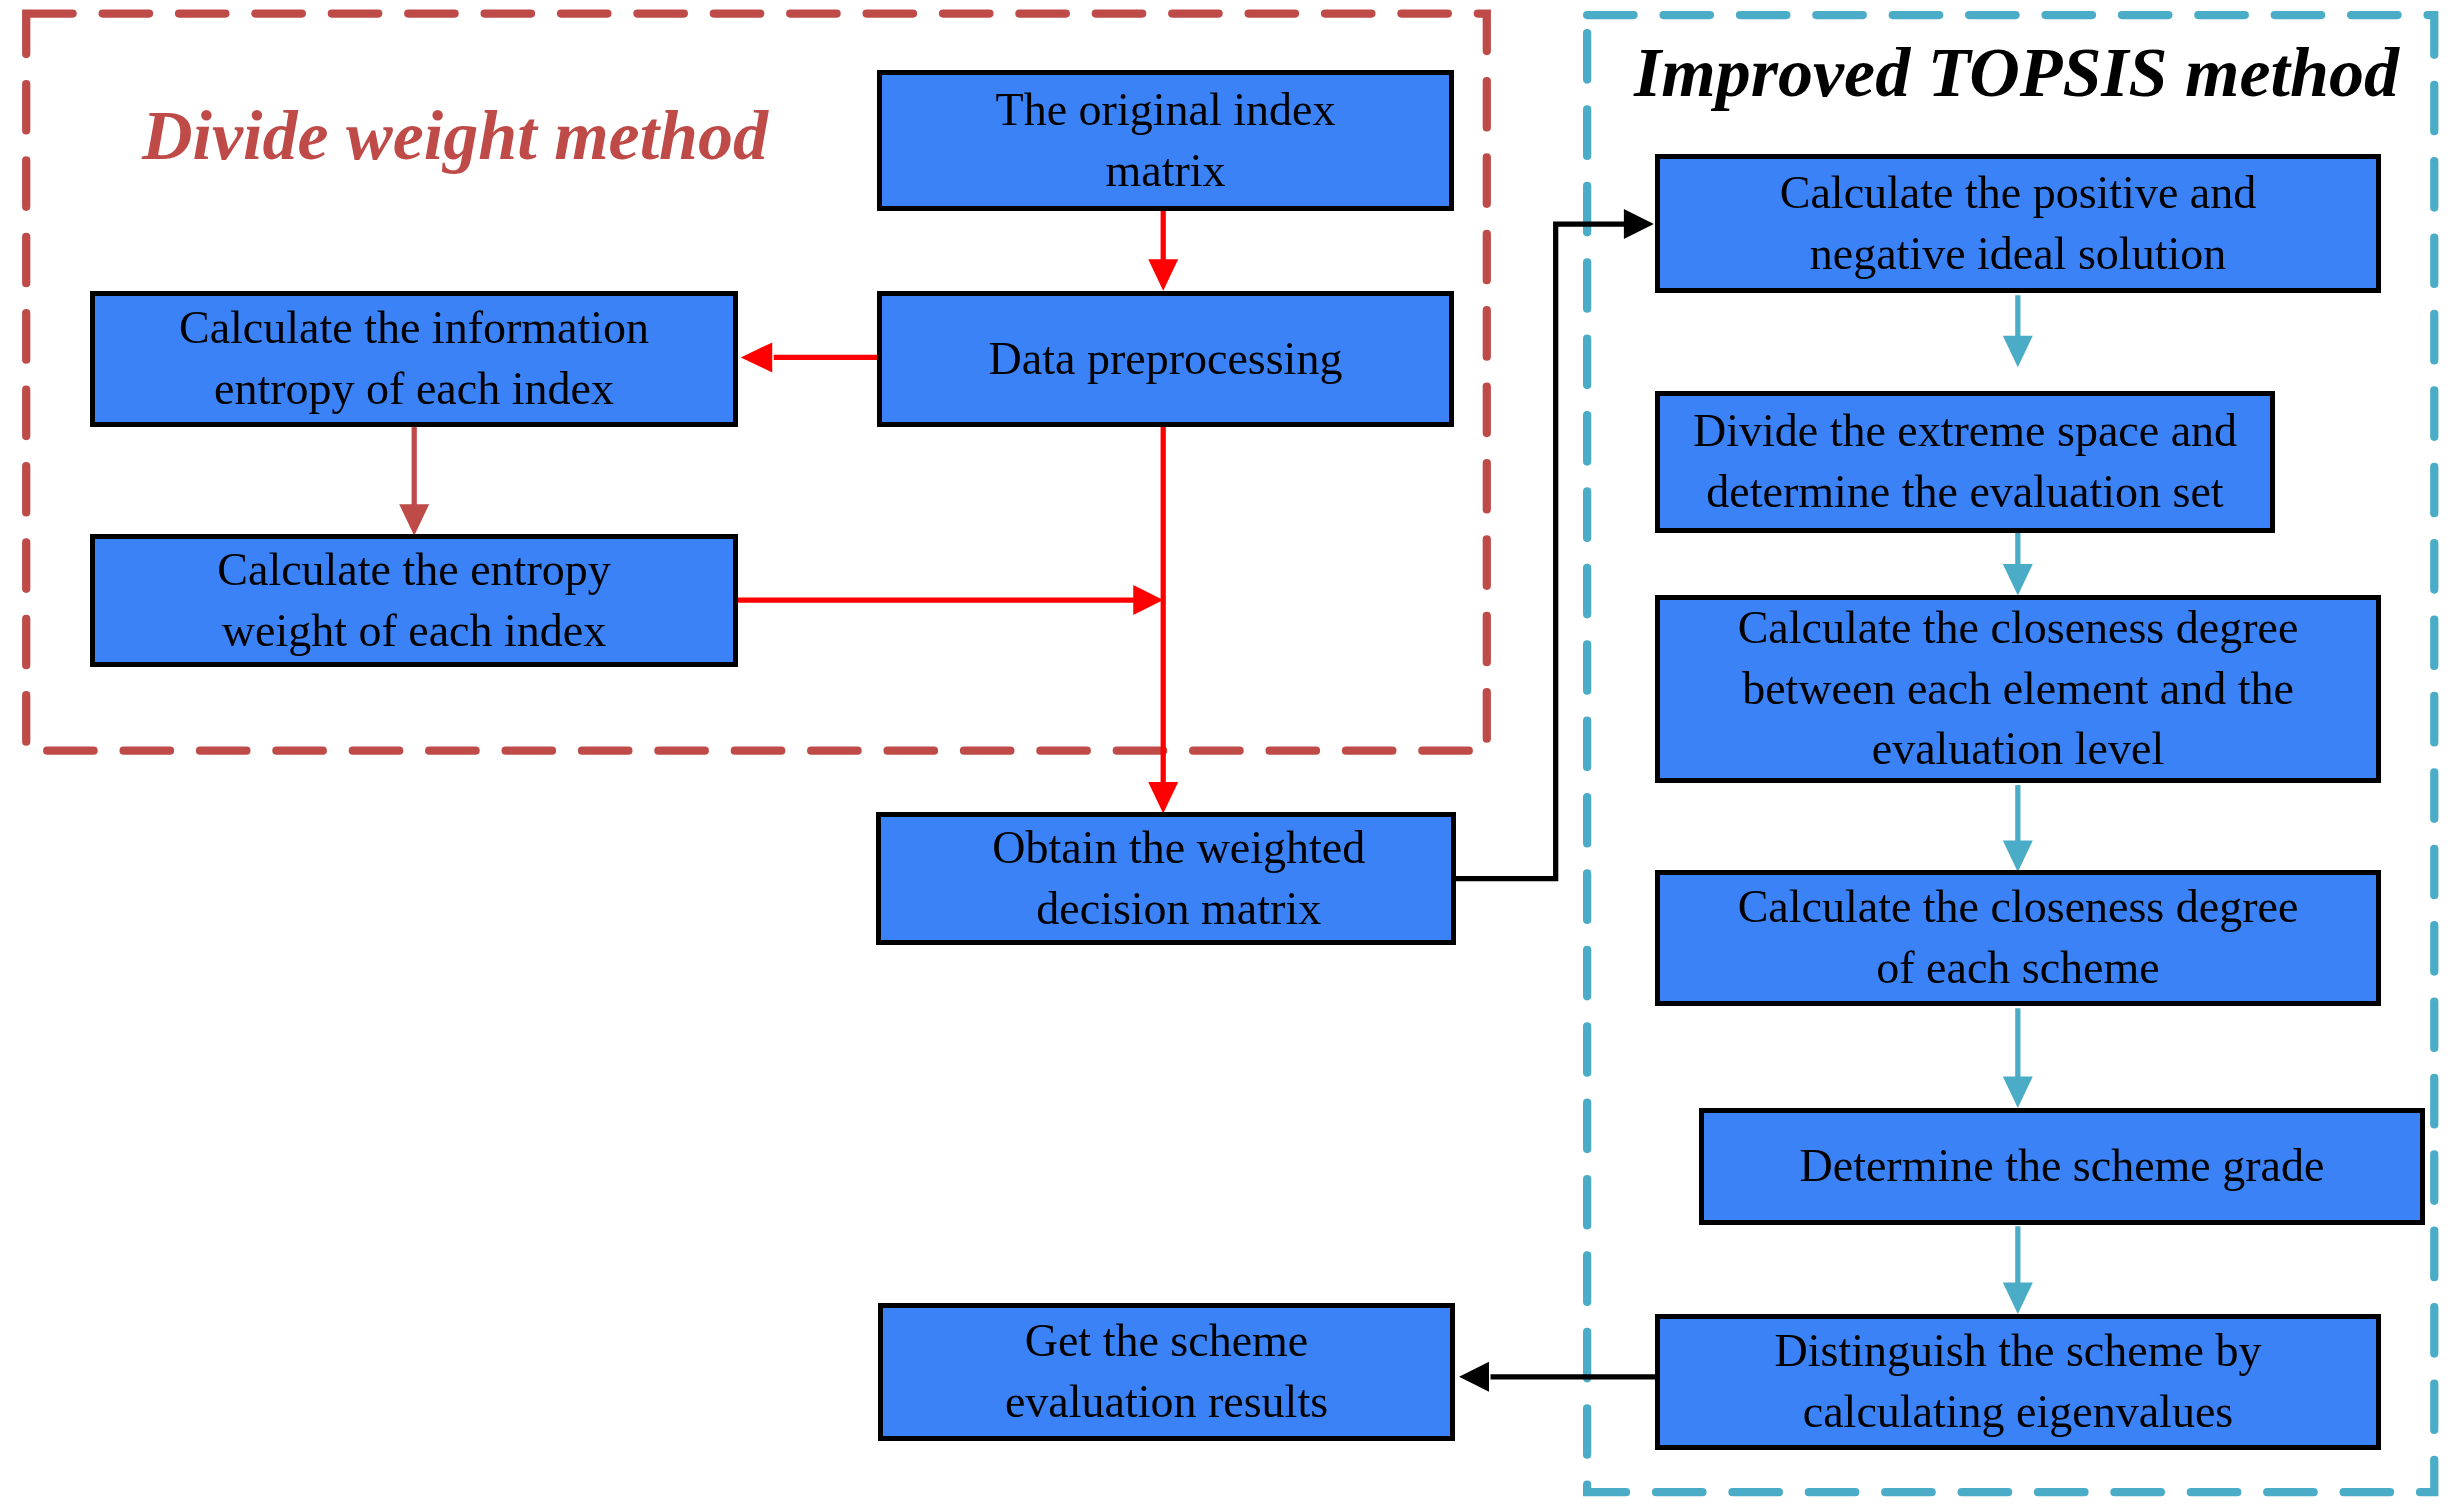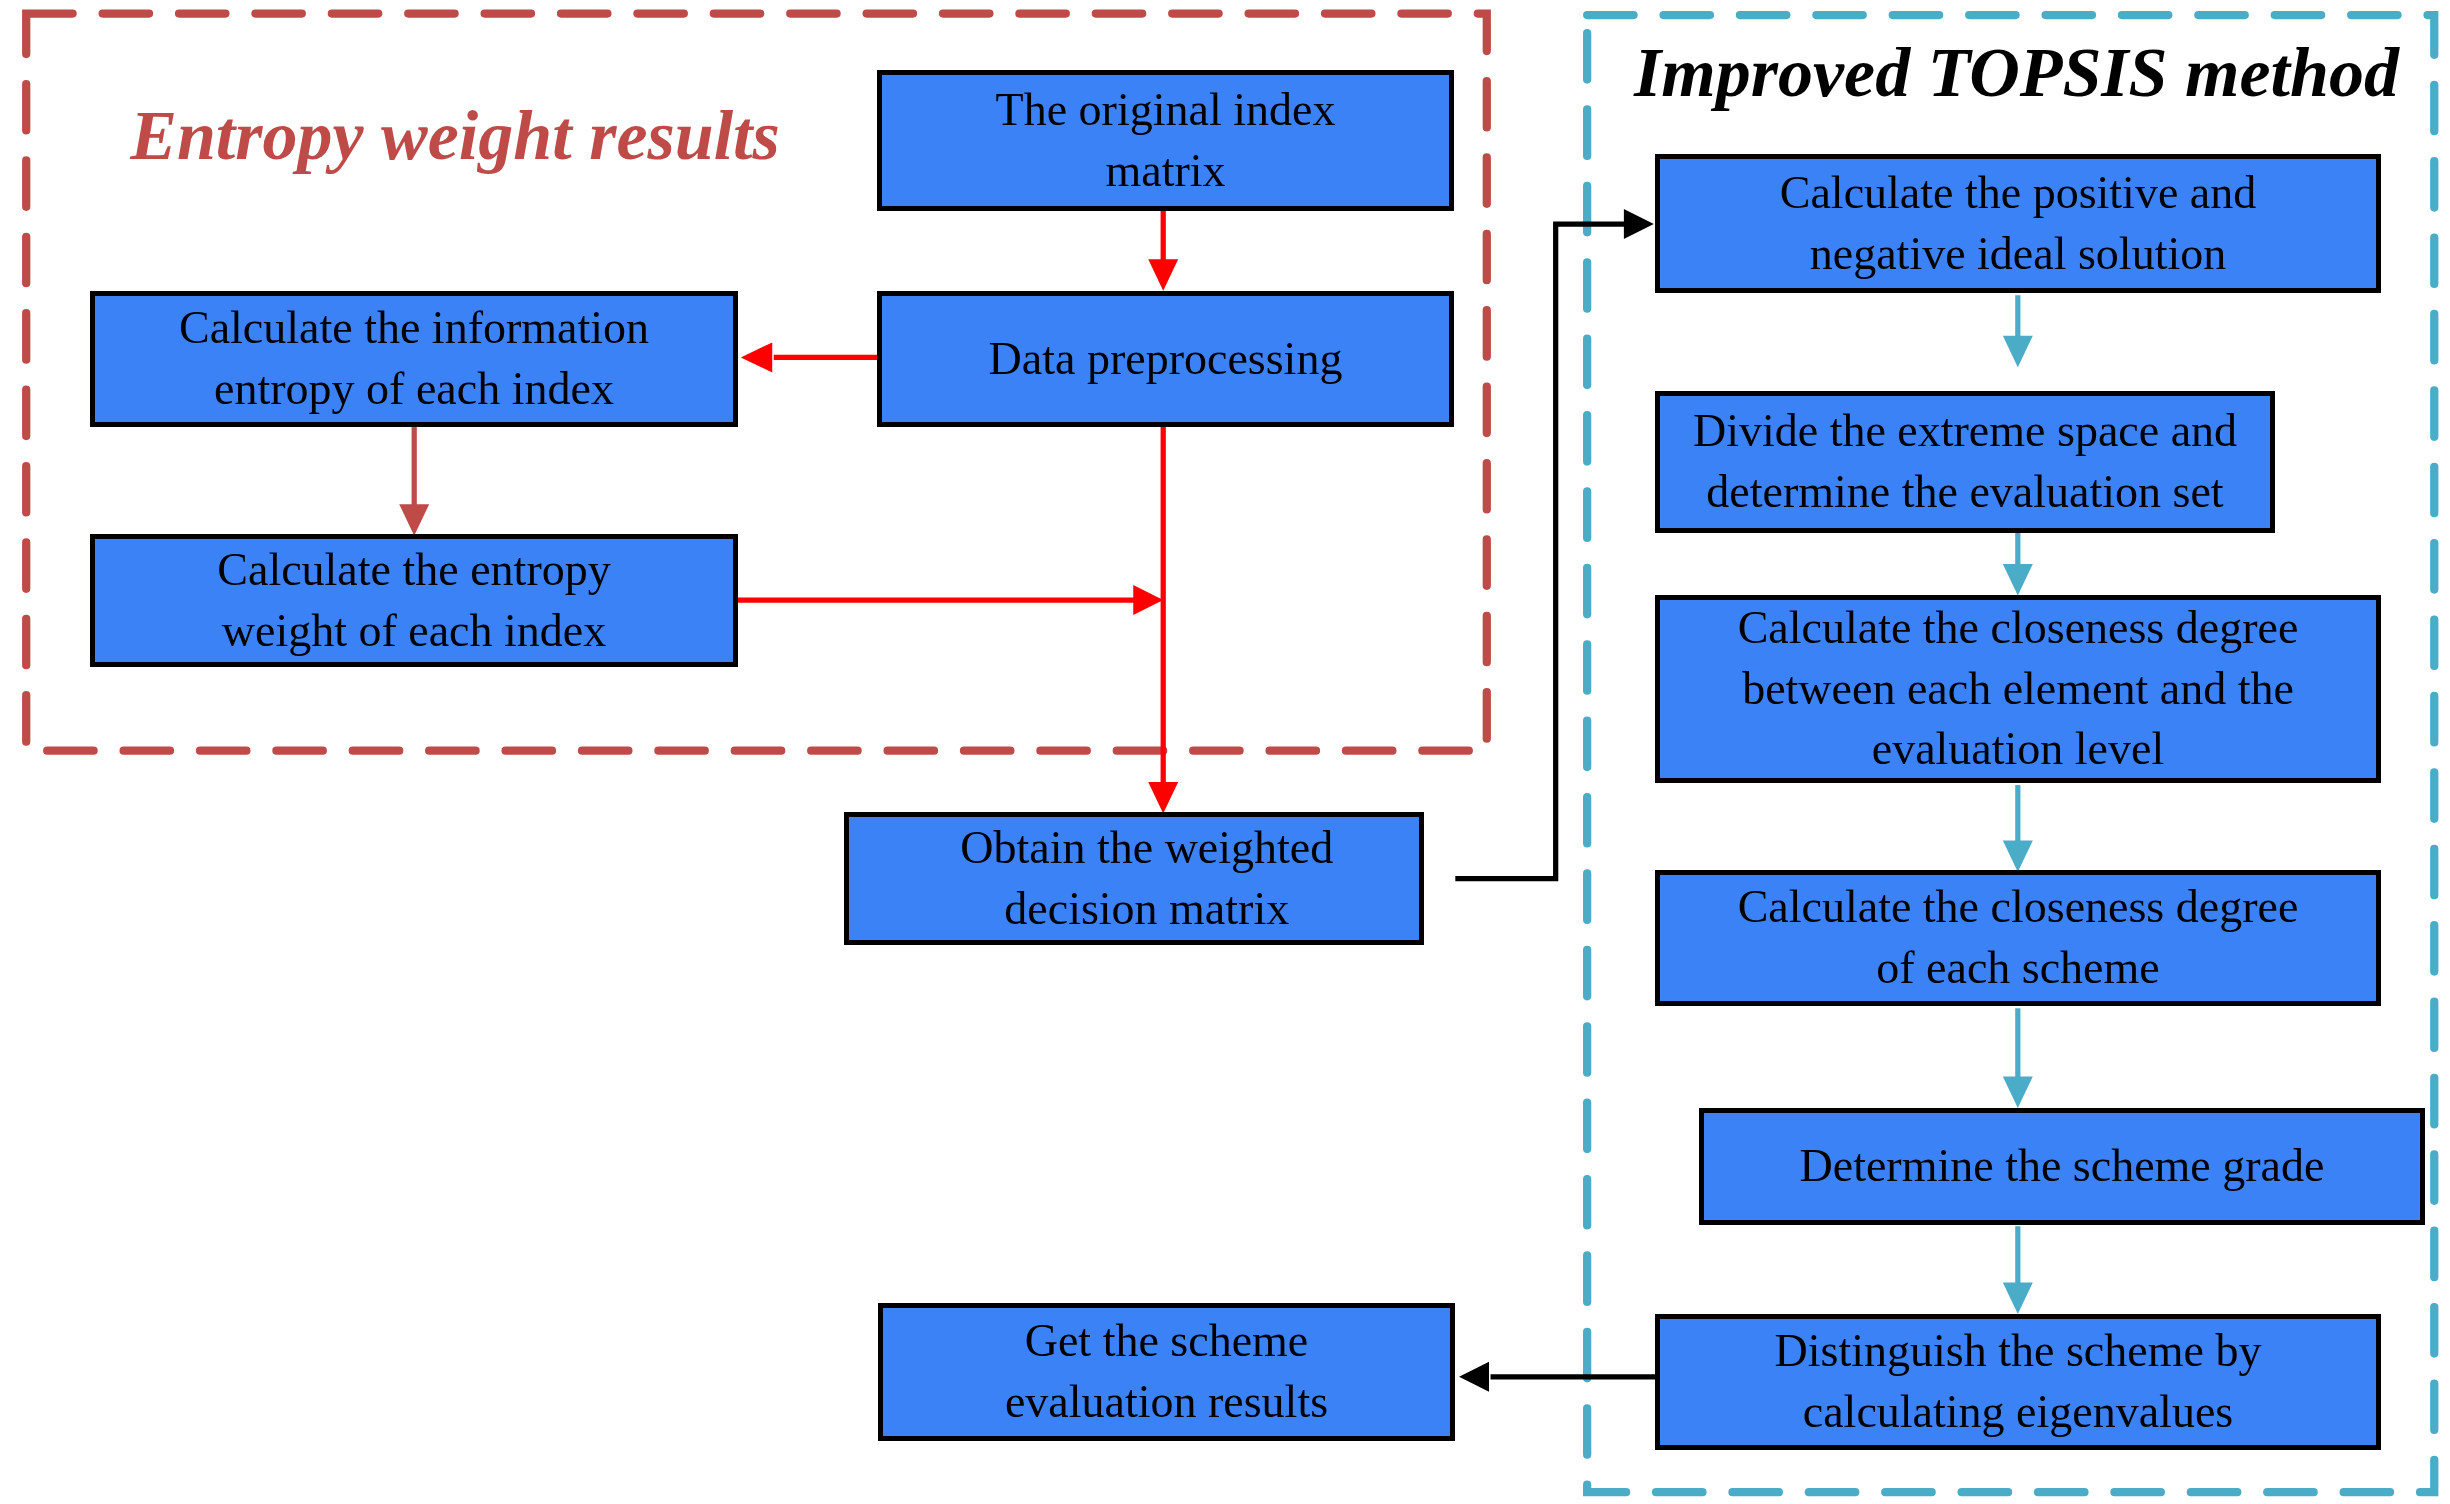--- a/index.html
+++ b/index.html
@@ -102,35 +102,35 @@
     <g>
       <line class="shaft stroke-topsis" x1="2694" y1="1346" x2="2694" y2="1441"></line>
       <polygon class="fill-topsis" points="2674,1437 2714,1437 2694,1479"></polygon>
     </g>
     <g>
       <line class="shaft stroke-topsis" x1="2694" y1="1637" x2="2694" y2="1716"></line>
       <polygon class="fill-topsis" points="2674,1712 2714,1712 2694,1754"></polygon>
     </g>
   </svg>
 
-  <div class="section-title title-entropy" style="left:103px;top:97px;width:704px;">Entropy weight results</div>
+  <div class="section-title title-entropy" style="left:103px;top:97px;width:704px;">Divide weight method</div>
   <div class="section-title title-topsis" style="left:1627px;top:34px;width:779px;">Improved TOPSIS method</div>
 
   <div class="box" style="left:877px;top:70px;width:577px;height:141px;">The original index
 matrix</div>
 
   <div class="box" style="left:877px;top:291px;width:577px;height:136px;">Data preprocessing</div>
 
   <div class="box" style="left:90px;top:291px;width:648px;height:136px;">Calculate the information
 entropy of each index</div>
 
   <div class="box" style="left:90px;top:534px;width:648px;height:133px;">Calculate the entropy
 weight of each index</div>
 
-  <div class="box" style="left:844px;top:812px;width:580px;height:133px;padding-left:33px;">Obtain the weighted
+  <div class="box" style="left:876px;top:812px;width:580px;height:133px;padding-left:33px;">Obtain the weighted
 decision matrix</div>
 
   <div class="box" style="left:878px;top:1303px;width:577px;height:138px;">Get the scheme
 evaluation results</div>
 
   <div class="box" style="left:1655px;top:154px;width:726px;height:139px;">Calculate the positive and
 negative ideal solution</div>
 
   <div class="box" style="left:1655px;top:366px;width:620px;height:142px;margin-top:25px;">Divide the extreme space and
 determine the evaluation set</div>

